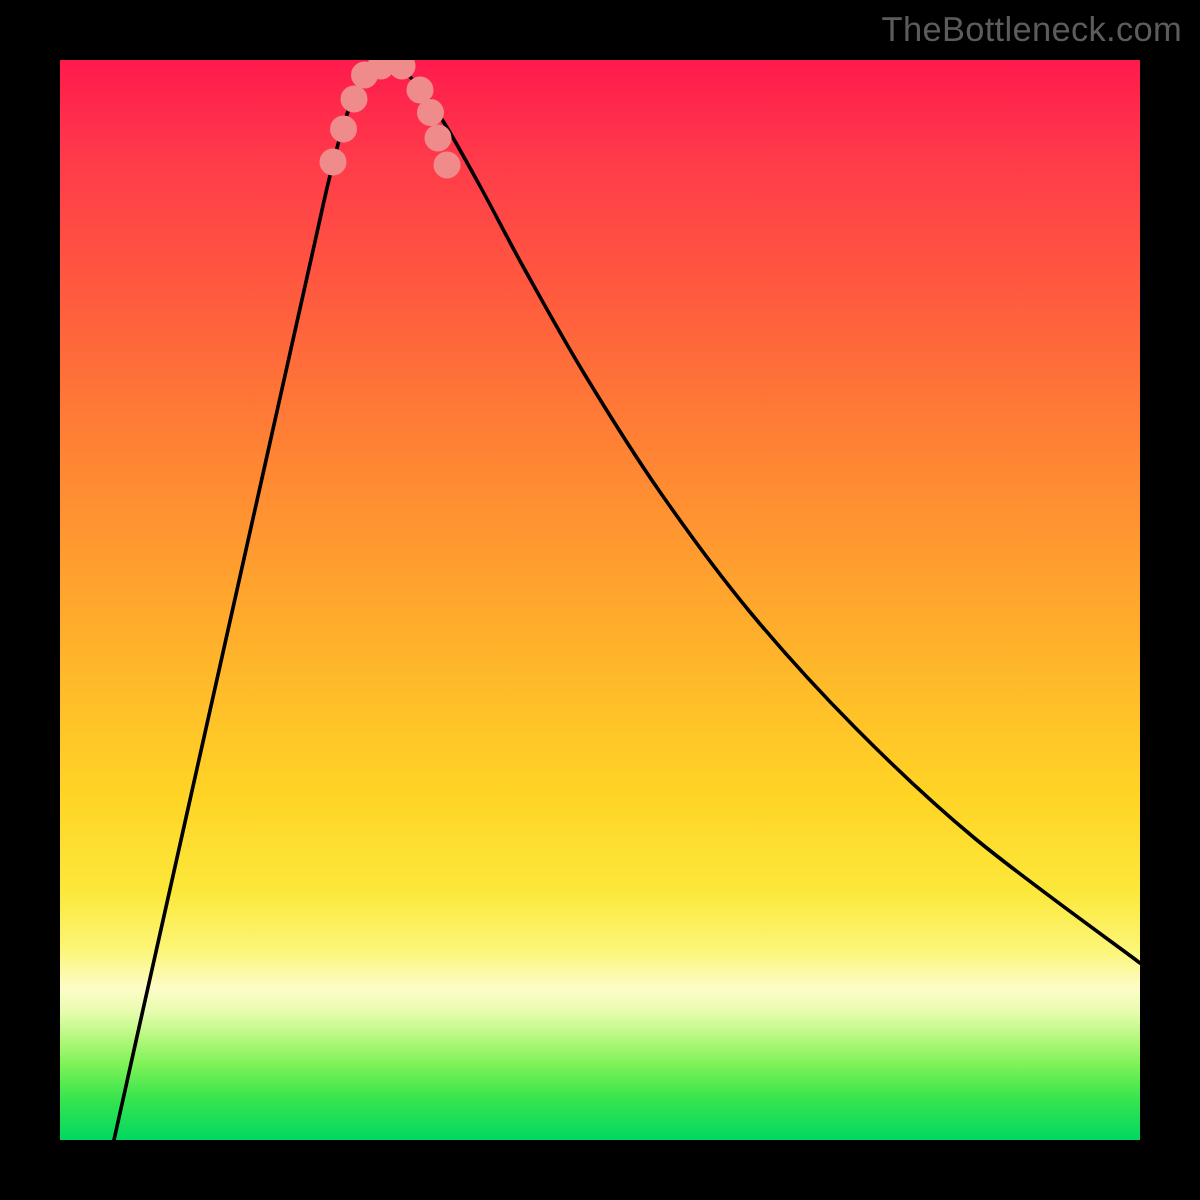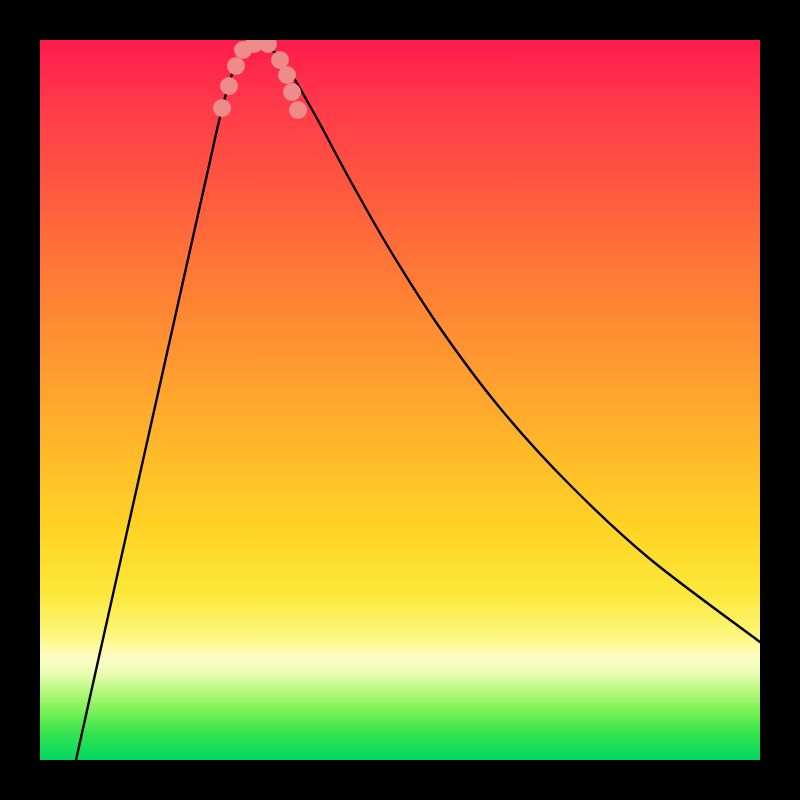--- a/index.html
+++ b/index.html
@@ -61,20 +61,21 @@
     font-size: 23px;
     color: #5c5c5c;
     letter-spacing: 0.2px;
     user-select: none;
   }
 </style>
 </head>
 <body>
 
 <div class="frame">
+  <div class="watermark">TheBottleneck.com</div>
 
   <div class="plot">
     <div class="gradient"></div>
 
     <svg class="curve" viewBox="0 0 720 720" preserveAspectRatio="none">
       <path id="curve-path" fill="none" stroke="#000" stroke-width="2.4" stroke-linecap="round" d="M 36 720 C 38.3 709.5, 45.2 678.7, 50 657 C 54.8 635.3, 60.0 612.3, 65 590 C 70.0 567.7, 75.0 545.3, 80 523 C 85.0 500.7, 90.0 478.3, 95 456 C 100.0 433.7, 105.0 411.3, 110 389 C 115.0 366.7, 120.0 344.3, 125 322 C 130.0 299.7, 135.0 277.3, 140 255 C 145.0 232.7, 150.3 208.8, 155 188 C 159.7 167.2, 163.8 148.5, 168 130 C 172.2 111.5, 176.3 92.0, 180 77 C 183.7 62.0, 187.0 49.5, 190 40 C 193.0 30.5, 195.5 25.3, 198 20 C 200.5 14.7, 202.7 11.0, 205 8 C 207.3 5.0, 209.5 3.0, 212 2 C 214.5 1.0, 217.0 1.0, 220 2 C 223.0 3.0, 226.2 4.7, 230 8 C 233.8 11.3, 238.3 15.8, 243 22 C 247.7 28.2, 251.8 34.7, 258 45 C 264.2 55.3, 271.3 68.2, 280 84 C 288.7 99.8, 298.3 119.0, 310 140 C 321.7 161.0, 335.0 185.3, 350 210 C 365.0 234.7, 381.7 261.7, 400 288 C 418.3 314.3, 438.3 341.8, 460 368 C 481.7 394.2, 505.0 419.8, 530 445 C 555.0 470.2, 578.3 492.8, 610 519 C 641.7 545.2, 701.7 588.2, 720 602"></path>
       <g id="marker-group">
           <circle cx="182" cy="68" r="9" fill="#ef8b8b"></circle>
           <circle cx="189" cy="46" r="9" fill="#ef8b8b"></circle>
           <circle cx="196" cy="26" r="9" fill="#ef8b8b"></circle>

